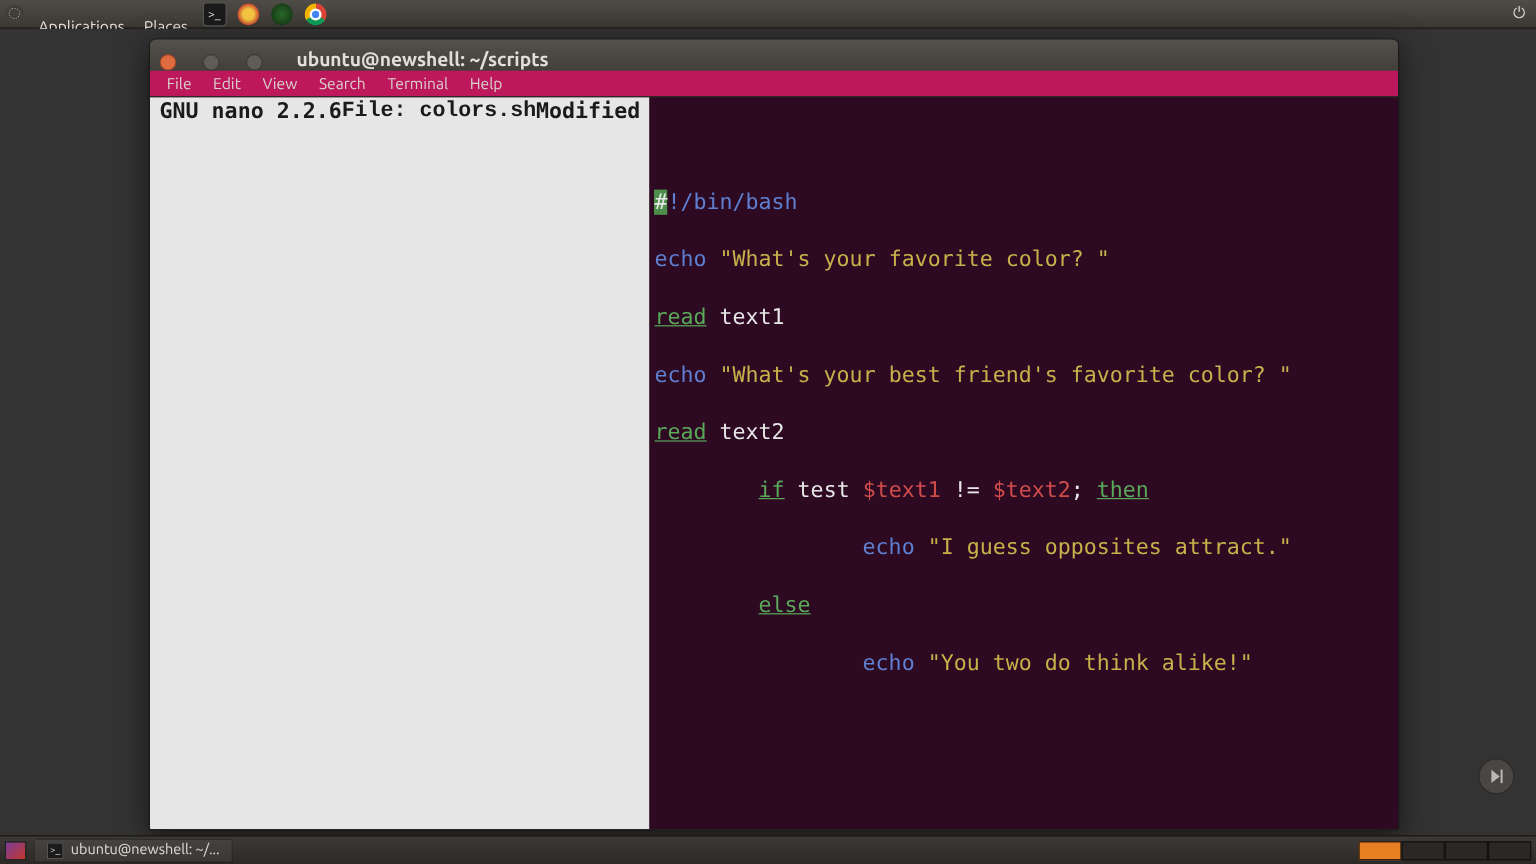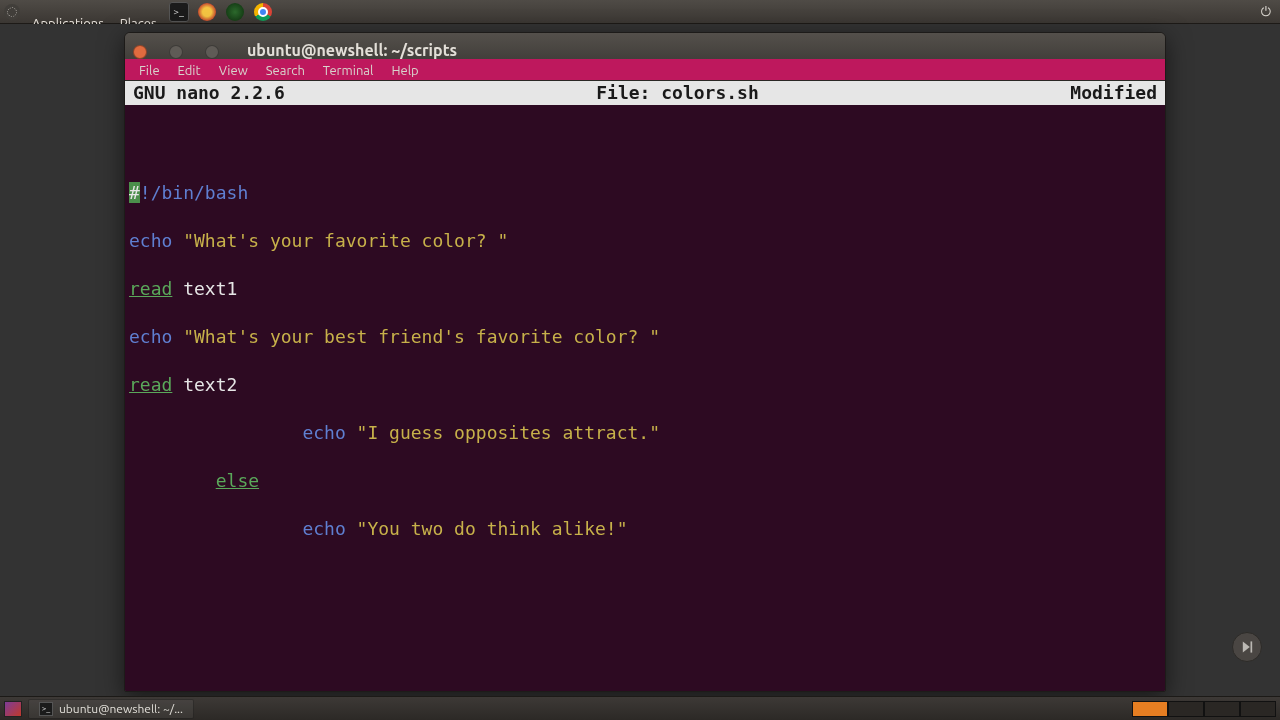--- a/index.html
+++ b/index.html
@@ -61,27 +61,27 @@
     height:22px;background:#be185d;color:#d8d4cd;font-size:13px;
     display:flex;align-items:center;padding:0 6px;gap:2px;border-bottom:1px solid #2b2825;
   }
   .menubar span { padding:2px 8px;cursor:pointer; }
 
   .term-body {
     flex:1; background:#2d0a22; 
     font-family:"DejaVu Sans Mono","Ubuntu Mono",monospace;
     font-size:18px; line-height:24px;
     color:#e6e6e6; padding:0; overflow:hidden;
-    display:flex; flex-direction:column;
+    display:flex; flex-direction:row;
   }
   .nano-header {
     background:#e6e6e6; color:#1a1a1a; font-weight:bold;
     padding:0 8px; display:flex;
   }
-  .nano-header .center { flex:1; text-align:center; }
+  .nano-header .center { flex:1; text-align:center;font-family:Liberation Mono, monospace; }
   .editor { flex:1; padding:4px 4px 0 4px; white-space:pre; }
   .ln { display:block; }
 
   .cur { background:#4b8f4b; color:#e6e6e6; } 
 
   .c-green  { color:#5aa85a;text-decoration:underline; }
   .c-blue   { color:#5f7fd1; }
   .c-yellow { color:#c7b14a; }
   .c-red    { color:#d24b4b; }
   .c-text   { color:#e6e6e6; }
@@ -134,20 +134,21 @@
         <span>Modified</span>
       </div>
 
       <div class="editor">
 <span class="ln"> </span>
 <span class="ln"><span class="cur">#</span><span class="c-blue">!/bin/bash</span></span>
 <span class="ln"><span class="c-blue">echo</span><span class="c-yellow"> "What's your favorite color? "</span></span>
 <span class="ln"><span class="c-green">read</span><span class="c-text"> text1</span></span>
 <span class="ln"><span class="c-blue">echo</span><span class="c-yellow"> "What's your best friend's favorite color? "</span></span>
 <span class="ln"><span class="c-green">read</span><span class="c-text"> text2</span></span>
+<span class="ln"><span>        </span><span class="c-green">if</span><span class="c-text"> test </span><span class="c-red">$text1</span><span class="c-text"> != </span><span class="c-red">$text2</span><span class="c-text">; </span><span class="c-green">then</span></span>
 <span class="ln"><span>                </span><span class="c-blue">echo</span><span class="c-yellow"> "I guess opposites attract."</span></span>
 <span class="ln"><span>        </span><span class="c-green">else</span></span>
 <span class="ln"><span>                </span><span class="c-blue">echo</span><span class="c-yellow"> "You two do think alike!"</span></span>
       </div>
 
     </div>
   </div>
 
   <div class="transport-btn">
     <svg width="14" height="14" viewBox="0 0 10 10">

